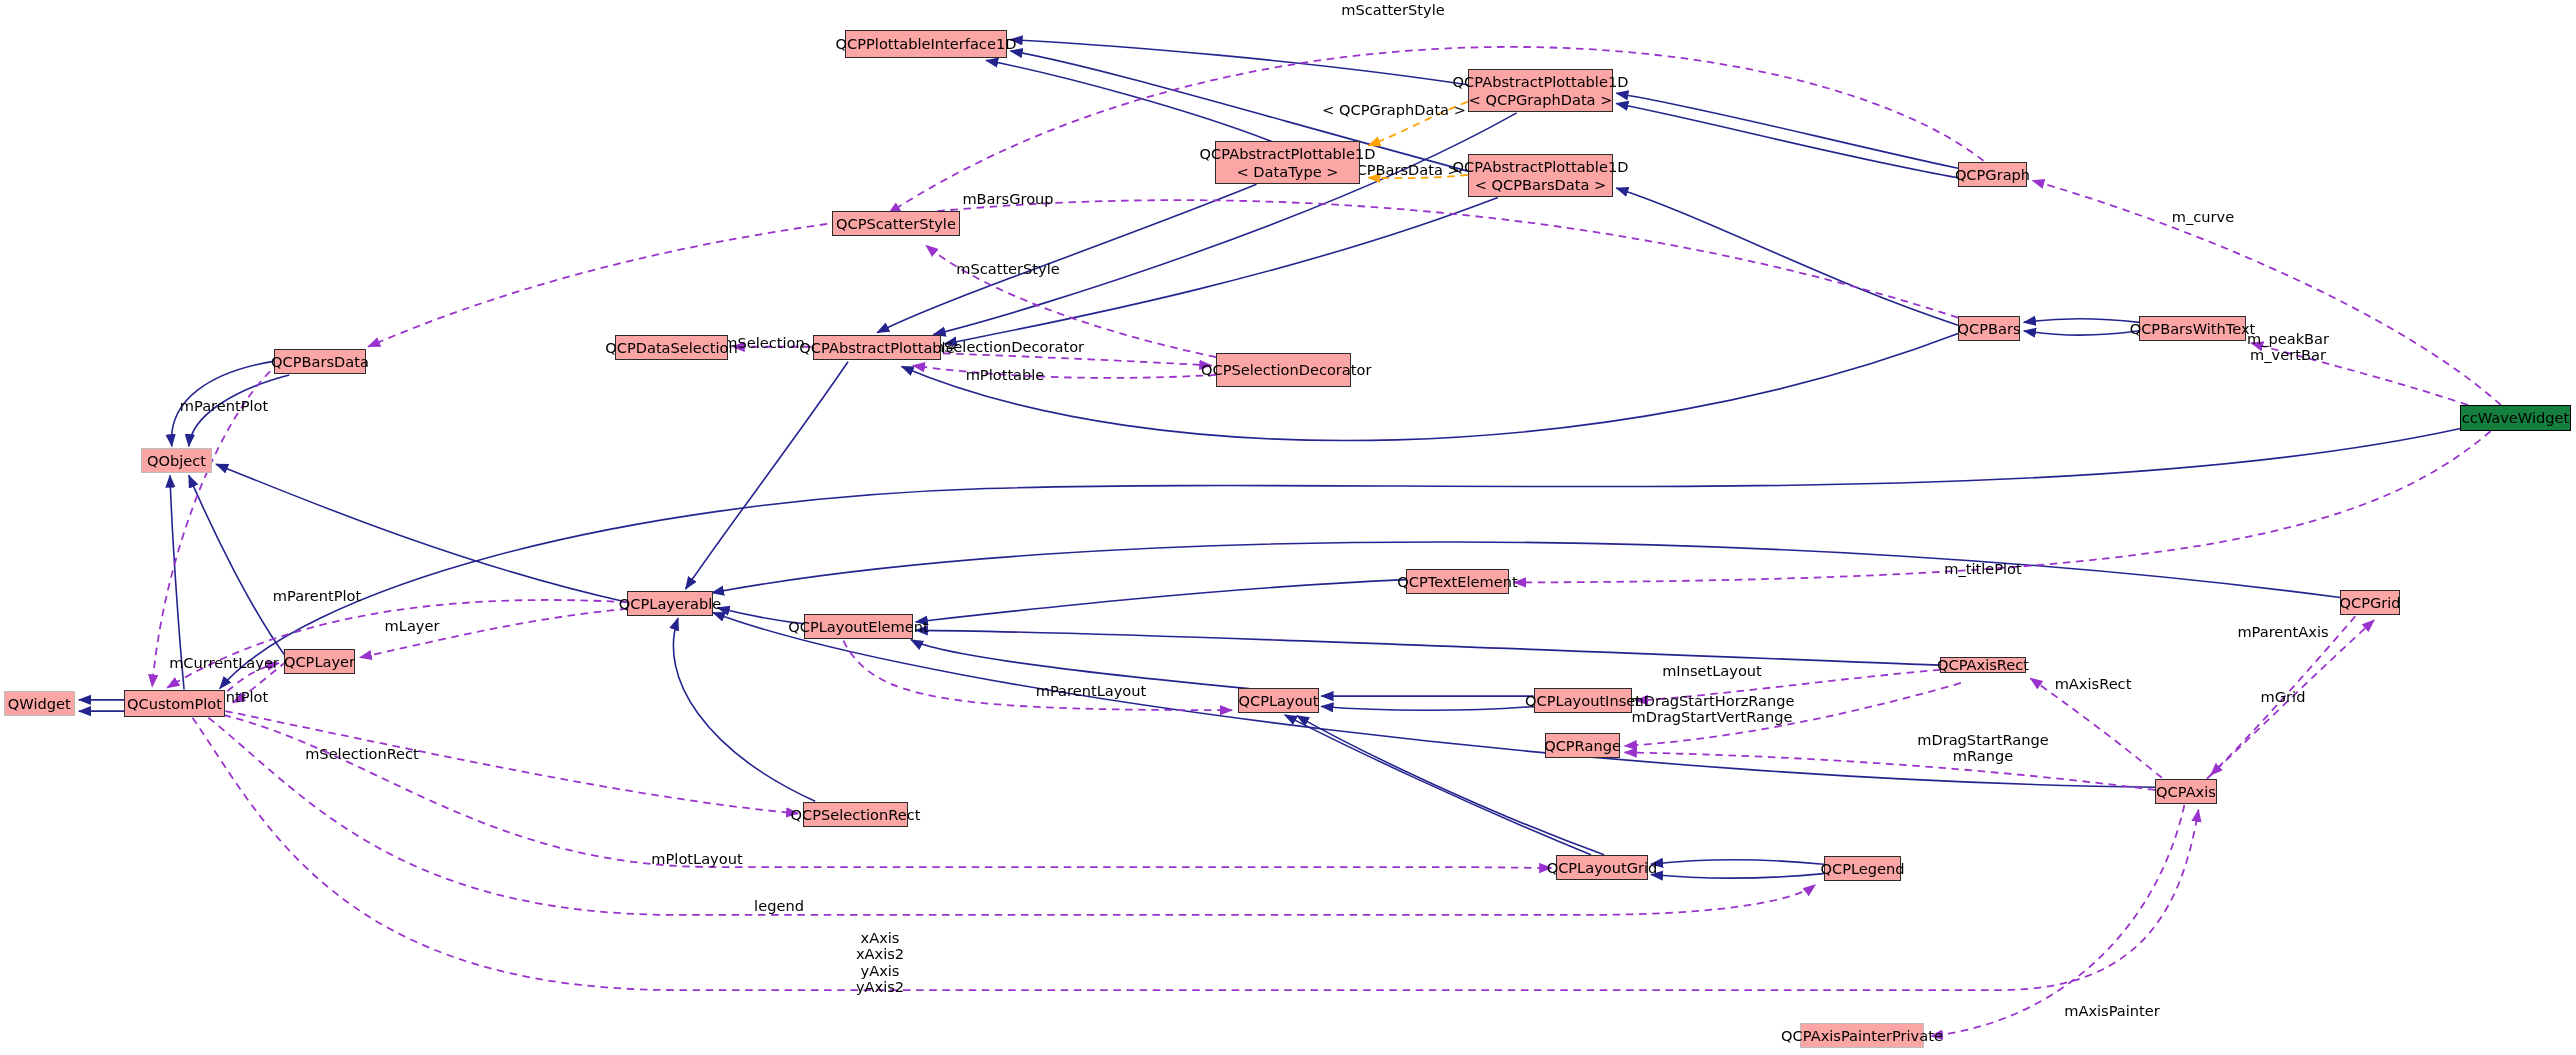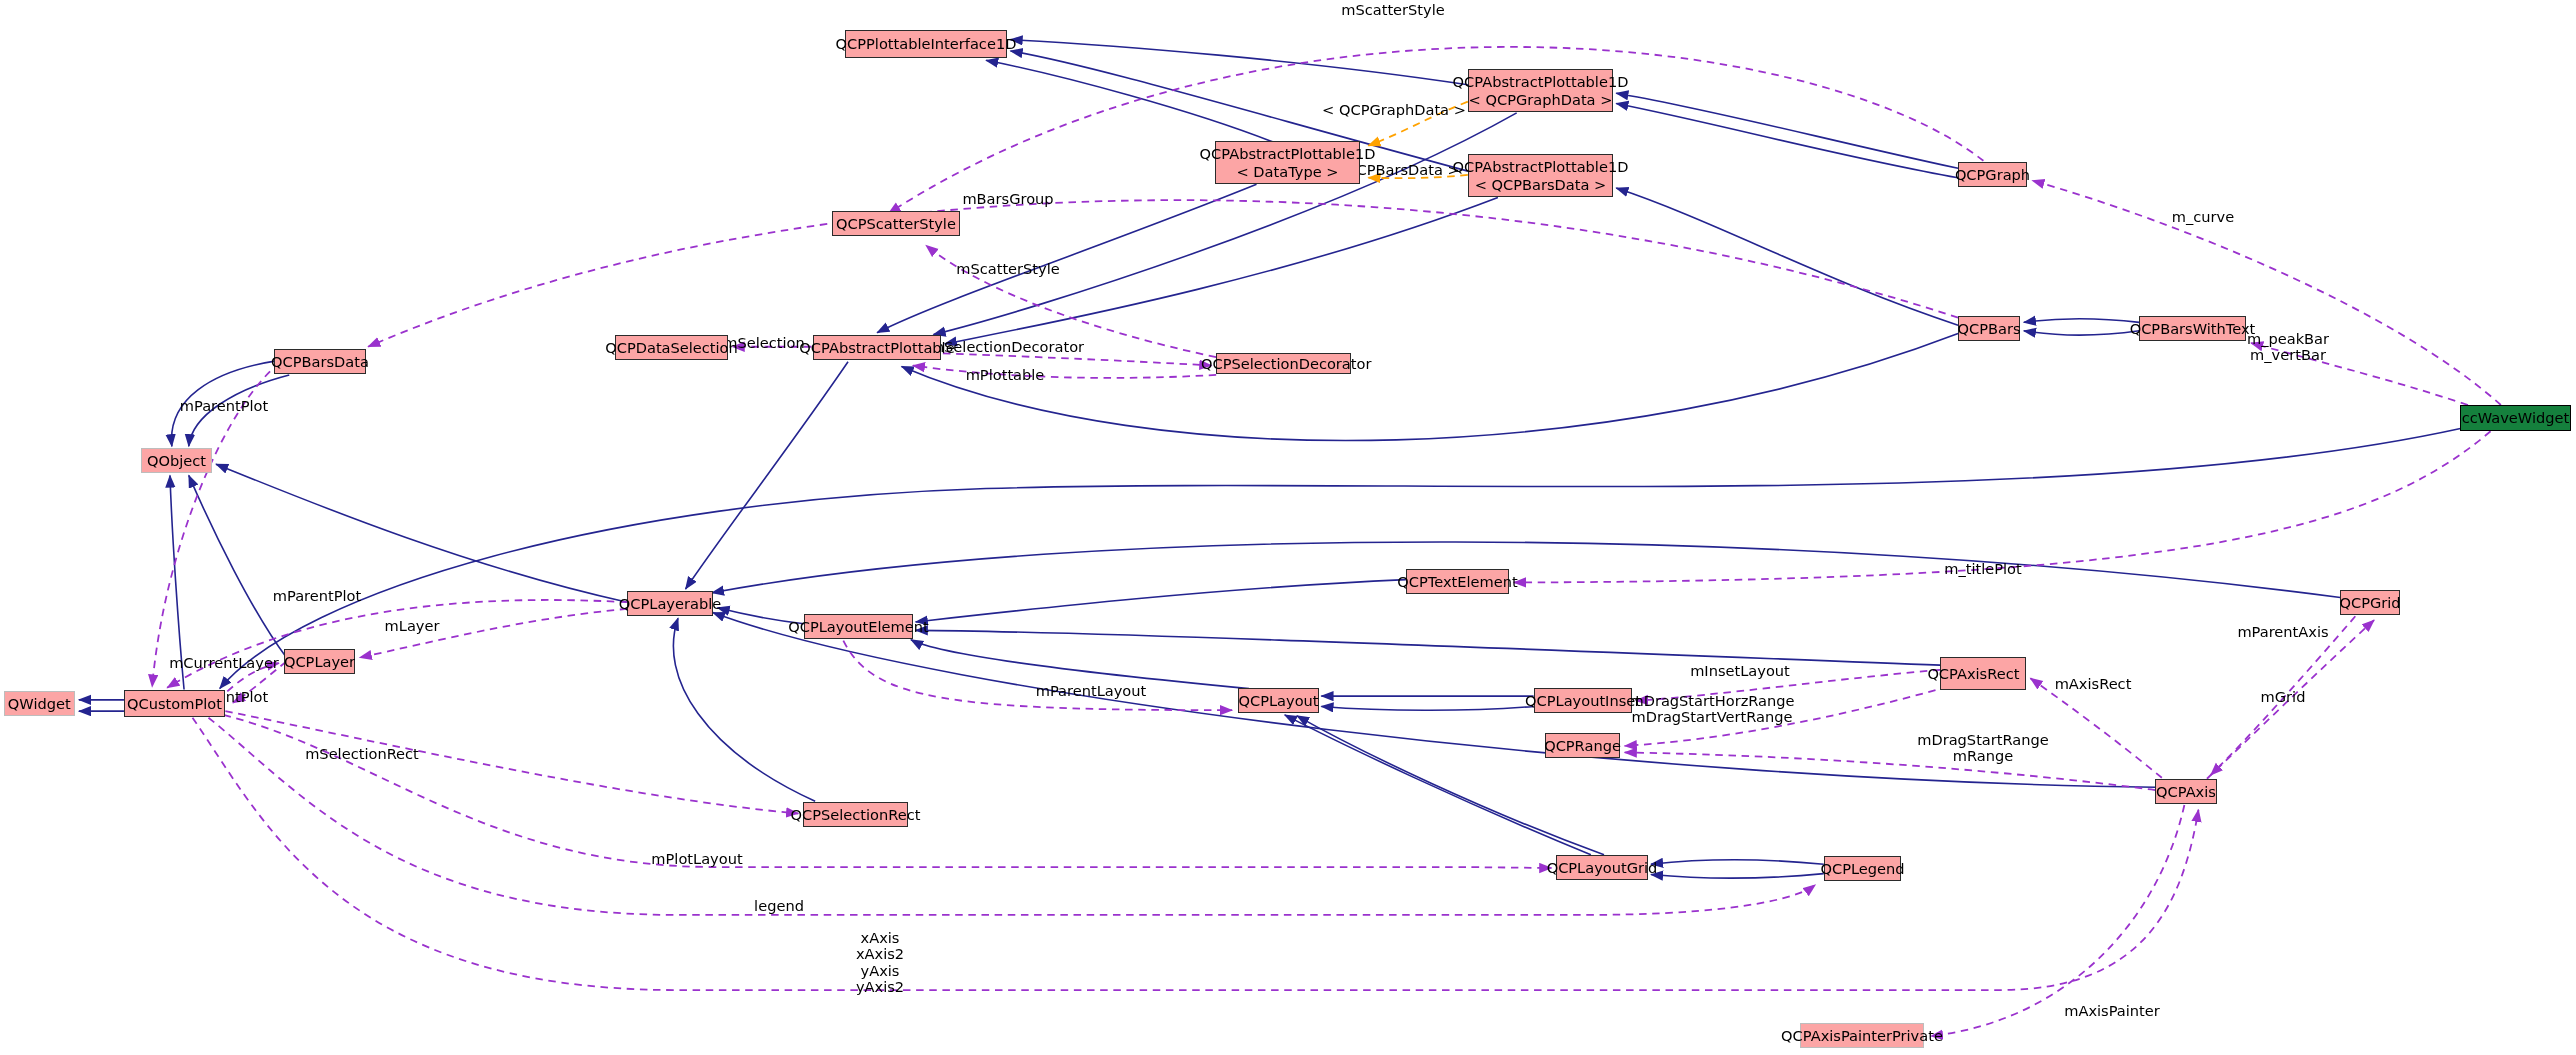--- a/index.html
+++ b/index.html
@@ -160,21 +160,21 @@
       </div>
       <div class="edge-label" style="left: 2283px; top: 632px;">
         <div>mParentAxis</div>
       </div>
       <div class="edge-label" style="left: 224px; top: 663px;">
         <div>mCurrentLayer</div>
       </div>
       <div class="edge-label" style="left: 1091px; top: 691px;">
         <div>mParentLayout</div>
       </div>
-      <div class="edge-label" style="left: 1712px; top: 671px; margin-left: 28px;">
+      <div class="edge-label" style="left: 1712px; top: 671px;">
         <div>mInsetLayout</div>
       </div>
       <div class="edge-label" style="left: 1712px; top: 709px;">
         <div>mDragStartHorzRange</div>
         <div>mDragStartVertRange</div>
       </div>
       <div class="edge-label" style="left: 224px; top: 697px;">
         <div>mParentPlot</div>
       </div>
       <div class="edge-label" style="left: 2283px; top: 697px;">
@@ -230,21 +230,21 @@
       </div>
       <div class="class-node" style="left: 274px; top: 349px; width: 92px; height: 25px;">
         <div>QCPBarsData</div>
       </div>
       <div class="class-node" style="left: 615px; top: 335px; width: 113px; height: 25px;">
         <div>QCPDataSelection</div>
       </div>
       <div class="class-node" style="left: 813px; top: 335px; width: 128px; height: 25px;">
         <div>QCPAbstractPlottable</div>
       </div>
-      <div class="class-node" style="left: 1216px; top: 353px; width: 135px; height: 21px; padding-left: 11px;">
+      <div class="class-node" style="left: 1216px; top: 353px; width: 135px; height: 34px; padding-left: 11px;">
         <div>QCPSelectionDecorator</div>
       </div>
       <div class="class-node" style="left: 1958px; top: 316px; width: 62px; height: 25px;">
         <div>QCPBars</div>
       </div>
       <div class="class-node" style="left: 2139px; top: 316px; width: 107px; height: 25px;">
         <div>QCPBarsWithText</div>
       </div>
       <div class="class-node current" style="left: 2460px; top: 405px; width: 111px; height: 26px;">
         <div>ccWaveWidget</div>
@@ -272,21 +272,21 @@
       </div>
       <div class="class-node" style="left: 124px; top: 690px; width: 101px; height: 27px;">
         <div>QCustomPlot</div>
       </div>
       <div class="class-node" style="left: 1238px; top: 688px; width: 81px; height: 25px;">
         <div>QCPLayout</div>
       </div>
       <div class="class-node" style="left: 1534px; top: 688px; width: 98px; height: 25px;">
         <div>QCPLayoutInset</div>
       </div>
-      <div class="class-node" style="left: 1940px; top: 657px; width: 86px; height: 33px; align-items: flex-end;">
+      <div class="class-node" style="left: 1940px; top: 657px; width: 86px; height: 16px;">
         <div>QCPAxisRect</div>
       </div>
       <div class="class-node" style="left: 1545px; top: 733px; width: 75px; height: 25px;">
         <div>QCPRange</div>
       </div>
       <div class="class-node" style="left: 2155px; top: 779px; width: 62px; height: 25px;">
         <div>QCPAxis</div>
       </div>
       <div class="class-node" style="left: 803px; top: 802px; width: 105px; height: 25px;">
         <div>QCPSelectionRect</div>

